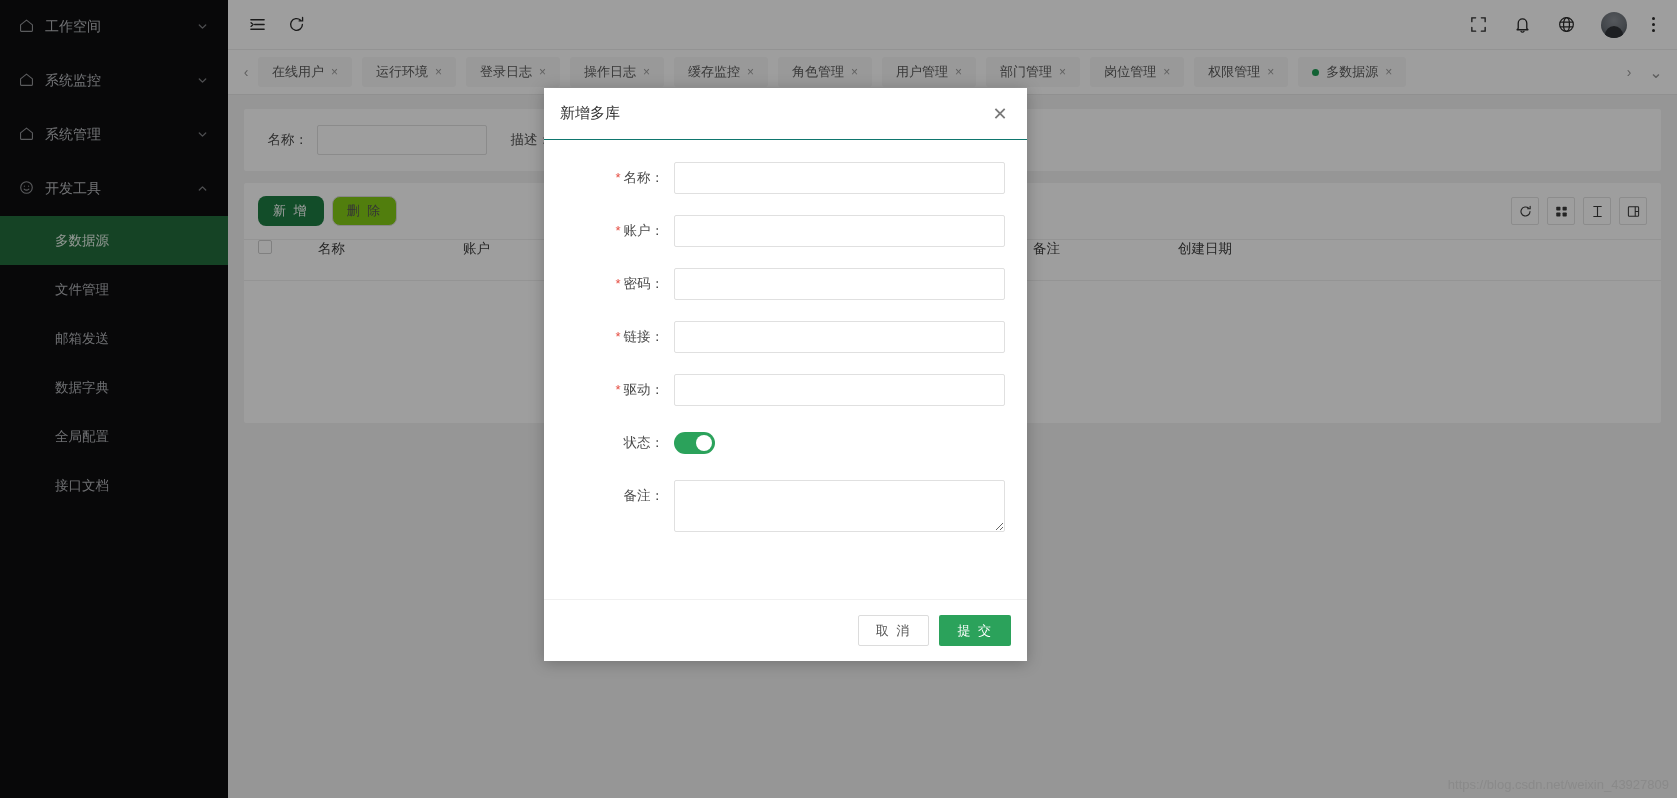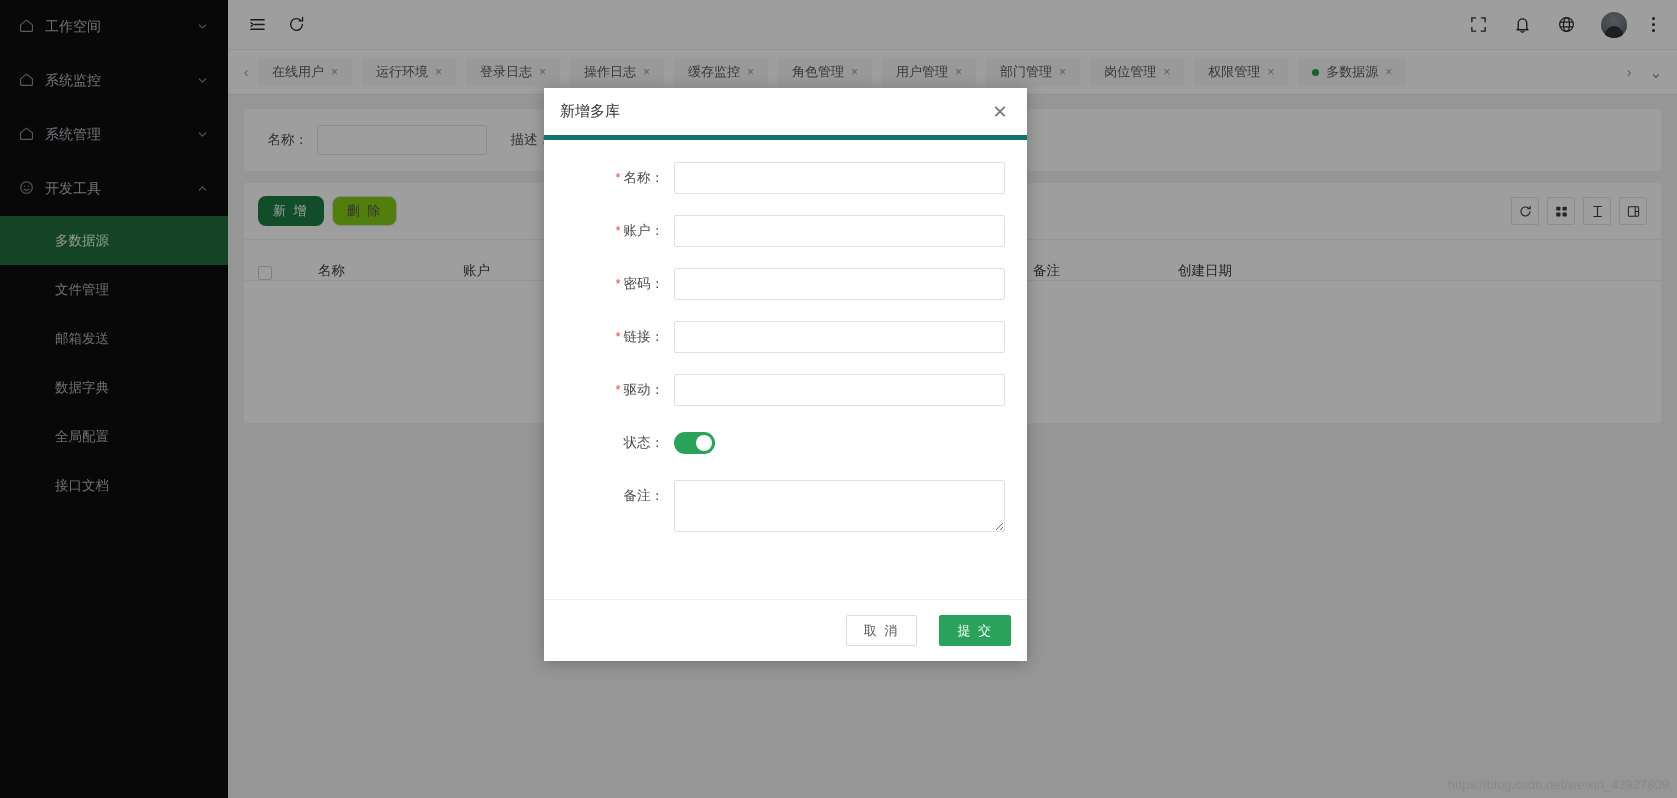--- a/index.html
+++ b/index.html
@@ -119,21 +119,21 @@
   .btn-primary { background: #1E7D43; color: #ffffff; }
   .btn-default { background: #84cc16; color: #555; border-color: #dcdcdc; margin-left: 8px; }
   .tool-icons { margin-left: auto; display: flex; gap: 8px; }
   .tool-ic {
     width: 28px; height: 28px; border: 1px solid #e2e2e2; border-radius: 2px;
     background: #fff; display: flex; align-items: center; justify-content: center;
     color: #3b3b3b; cursor: pointer;
   }
   .tool-ic svg { width: 15px; height: 15px; display:block; }
   .thead {
-    display: flex; align-items: flex-end;
+    display: flex; align-items: flex-start;
     height: 42px; border-top: 1px solid #efefef; border-bottom: 1px solid #efefef;
     font-size: 13.5px; color: #3d3d3d; padding: 0 14px;
   }
   .th { flex: none; }
   .chkbox { width: 14px; height: 14px; border: 1px solid #cfcfcf; border-radius: 2px; background:#fff; display:block; }
   .tbody { height: 140px; }
 
   
   .overlay {
     position: absolute; left: 0; top: 0; width: 1677px; height: 798px;
@@ -142,21 +142,21 @@
   .modal {
     position: absolute; left: 544px; top: 88px;
     width: 483px; height: 573px;
     background: #ffffff;
     box-shadow: 0 2px 14px rgba(0,0,0,.25);
     z-index: 60;
     display: flex; flex-direction: column;
   }
   .modal-head {
     height: 52px; flex: none; display: flex; align-items: center;
-    padding: 0 16px; border-bottom: 5px solid #0f766e;
+    padding: 0 16px; border-bottom: 1px solid #0f766e;
   }
   .modal-title { font-size: 15px; color: #333; }
   .modal-x {
     margin-left: auto; color: #7a7a7a; font-size: 18px;
     width: 22px; height: 22px; display:flex; align-items:center; justify-content:center;
     cursor: pointer; line-height: 1;
   }
   .modal-body { flex: 1; padding: 22px 22px 0 22px; overflow: hidden; }
   .frow { display: flex; align-items: flex-start; margin-bottom: 21px; }
   .flabel {
@@ -180,21 +180,21 @@
     width: 41px; height: 22px; border-radius: 11px; background: #2BA25B;
     position: relative; cursor: pointer; margin-top: 5px; display:block;
   }
   .switch::after {
     content: ""; position: absolute; right: 3px; top: 3px;
     width: 16px; height: 16px; border-radius: 50%; background: #ffffff;
   }
   .modal-foot {
     flex: none; height: 62px; border-top: 1px solid #f0f0f0;
     display: flex; align-items: center; justify-content: flex-end;
-    padding: 0 16px; gap: 22px;
+    padding: 0 16px; gap: 10px;
   }
   .mbtn {
     height: 31px; padding: 0 17px; border-radius: 2px; font-size: 13px;
     display: inline-flex; align-items: center; justify-content: center;
     cursor: pointer; letter-spacing: 2px; border: 1px solid transparent;
     font-family: inherit;
   }
   .mbtn-cancel { background: #ffffff; color: #555; border-color: #dcdcdc; }
   .mbtn-submit { background: #2BA25B; color: #ffffff; }
 

